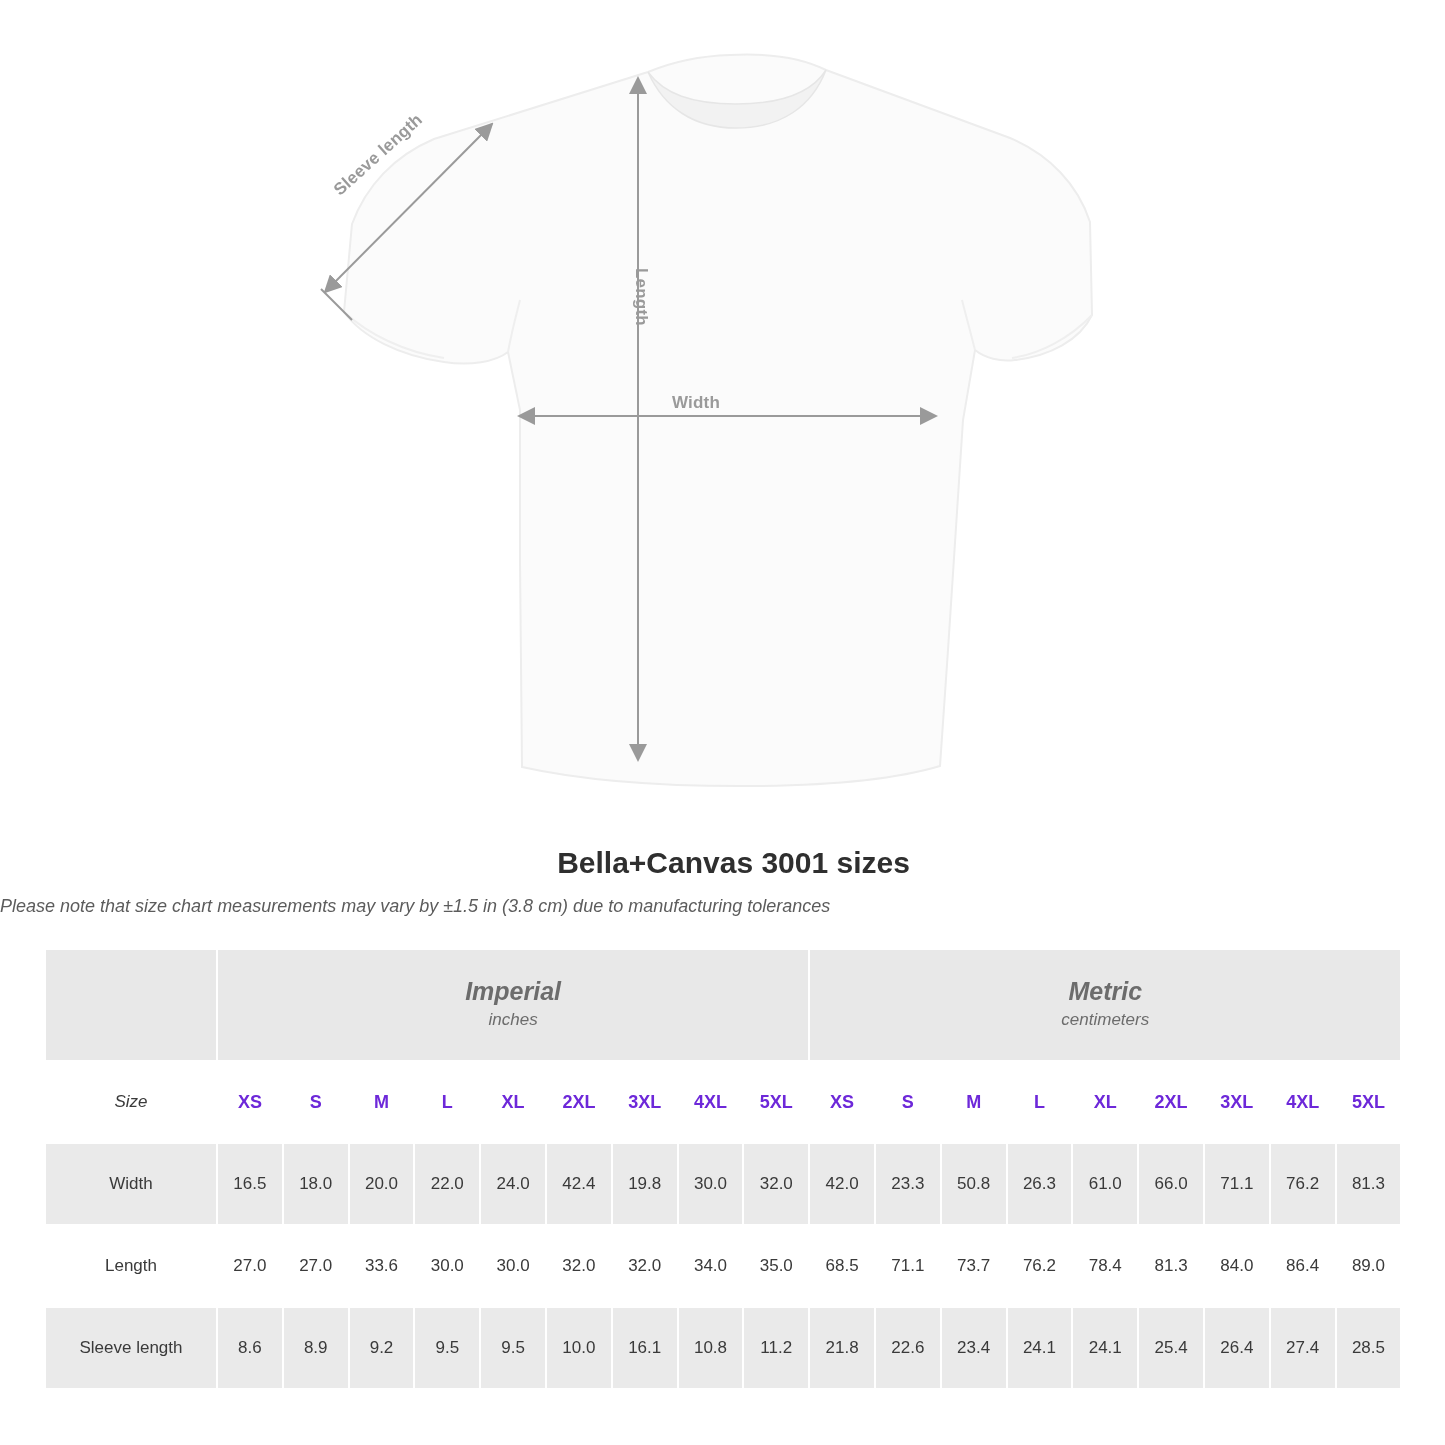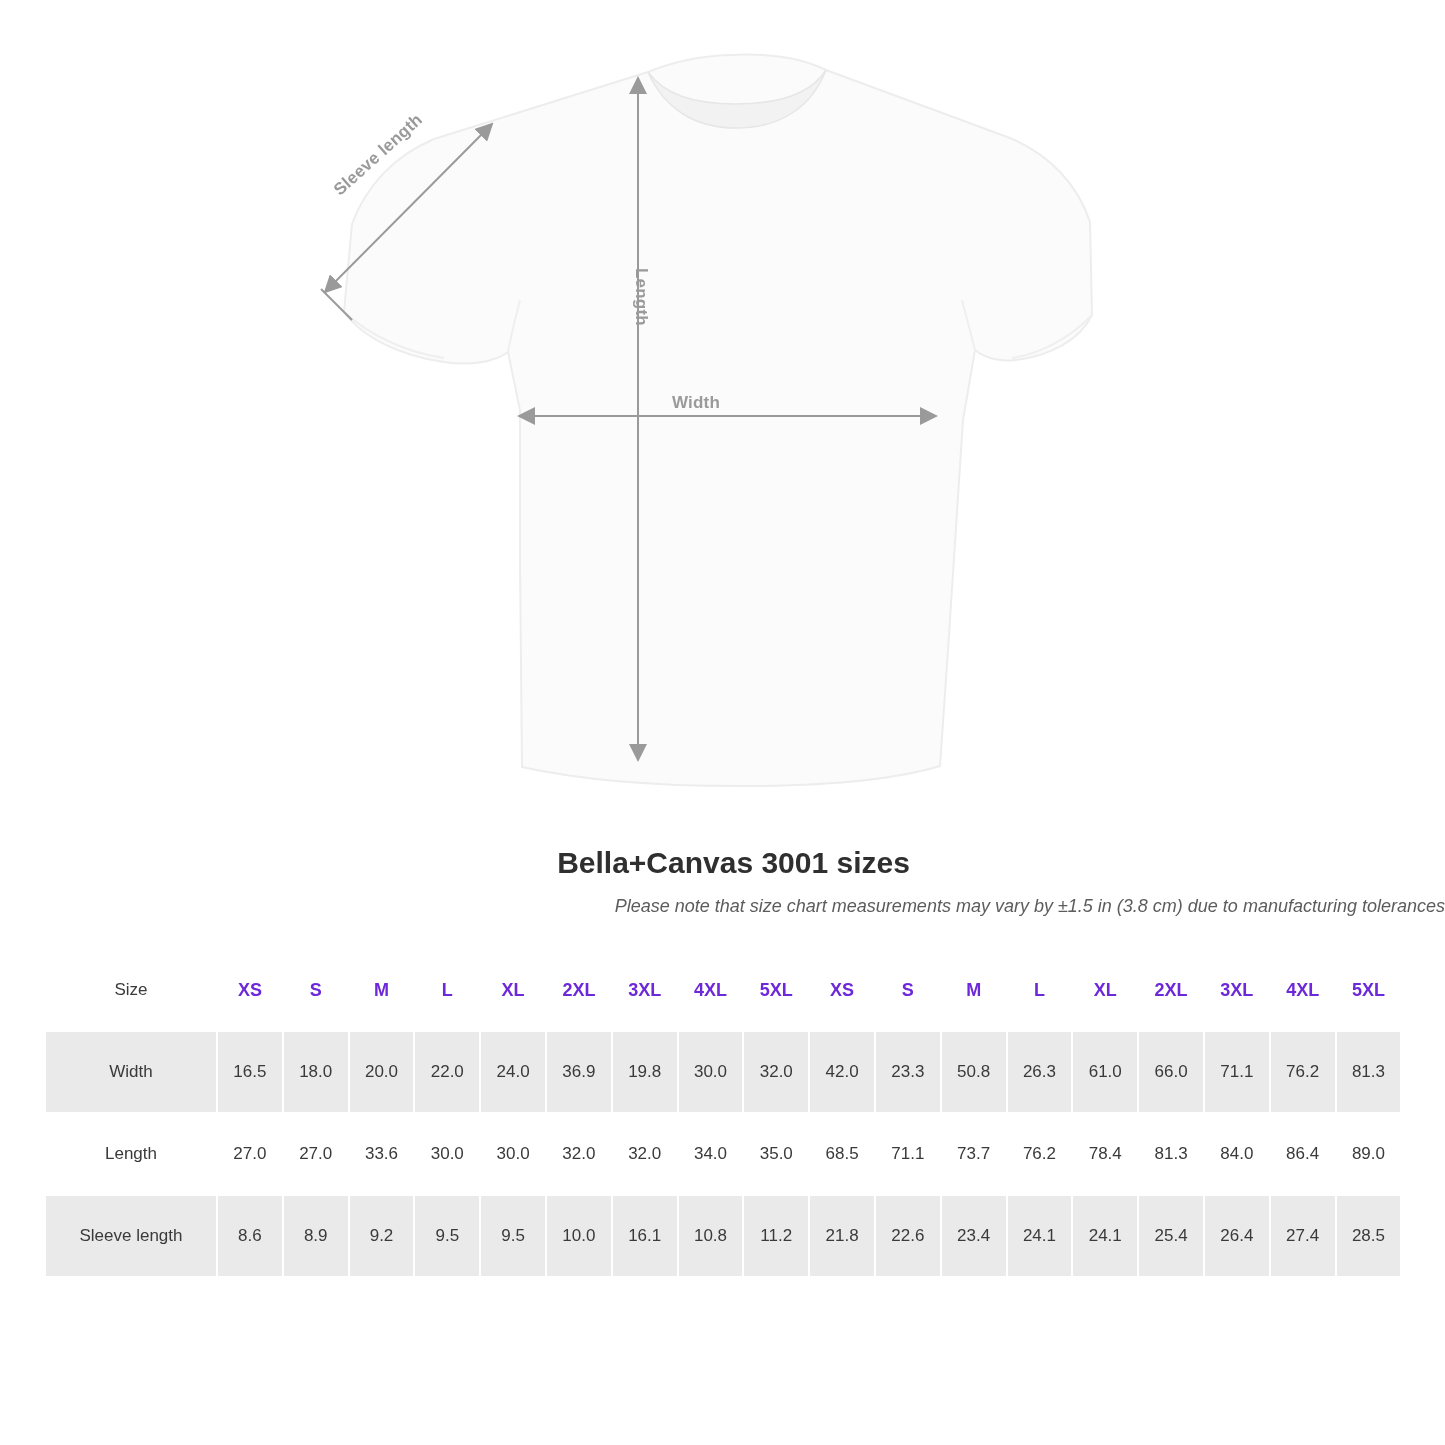--- a/index.html
+++ b/index.html
@@ -67,21 +67,21 @@
     font-size: 30px;
     font-weight: bold;
     color: #2f2f2f;
     margin-left: 11px;
   }
   #chart-note {
     position: absolute;
     left: 0;
     top: 896px;
     width: 1445px;
-    text-align: right;
+    text-align: left;
     font-size: 18px;
     font-style: italic;
     color: #5c5c5c;
   }
 
   
   #size-table-wrap {
     position: absolute;
     left: 44px;
     top: 948px;
@@ -112,21 +112,21 @@
     color: #6c6c6c;
     line-height: 1.15;
   }
   .unit-head .u-sub {
     font-size: 17px;
     font-style: italic;
     color: #6c6c6c;
     line-height: 1.6;
   }
   .row-size td { height: 82px; background: #ffffff; }
-  .row-size .rowhead { background: #ffffff; }
+  .row-size .rowhead { background: #ffffff; font-style: italic; }
   .row-size td.szcell { font-weight: bold; font-size: 18px; color: #6d28d9; }
   .rowhead {
     font-weight: bold;
     font-size: 18px;
     color: #3a3a3a;
   }
   .row-alt td { background: #eaeaea; }
   .row-plain td { background: #ffffff; }
   .row-data td { height: 82px; }
   col.c-head { width: 172px; }
@@ -214,20 +214,31 @@
           <col class="c-cell">
           <col class="c-cell">
           <col class="c-cell">
           <col class="c-cell">
         <col class="c-cell">
           <col class="c-cell">
           <col class="c-cell">
           <col class="c-cell">
       </colgroup>
       <tbody id="table-body">
+          <tr class="unit-head-row">
+            <td class="unit-head"></td>
+            <td class="unit-head" colspan="9">
+              <div class="u-name">Imperial</div>
+              <div class="u-sub">inches</div>
+            </td>
+            <td class="unit-head" colspan="9">
+              <div class="u-name">Metric</div>
+              <div class="u-sub">centimeters</div>
+            </td>
+          </tr>
           <tr class="row-size">
             <td class="rowhead">Size</td>
             <td class="szcell">XS</td>
             <td class="szcell">S</td>
             <td class="szcell">M</td>
             <td class="szcell">L</td>
             <td class="szcell">XL</td>
             <td class="szcell">2XL</td>
             <td class="szcell">3XL</td>
             <td class="szcell">4XL</td>
@@ -242,21 +253,21 @@
             <td class="szcell">4XL</td>
             <td class="szcell">5XL</td>
           </tr>
           <tr class="row-data row-alt">
             <td class="rowhead">Width</td>
             <td>16.5</td>
             <td>18.0</td>
             <td>20.0</td>
             <td>22.0</td>
             <td>24.0</td>
-            <td>36.9</td>
+            <td>42.4</td>
             <td>19.8</td>
             <td>30.0</td>
             <td>32.0</td>
             <td>42.0</td>
             <td>23.3</td>
             <td>50.8</td>
             <td>26.3</td>
             <td>61.0</td>
             <td>66.0</td>
             <td>71.1</td>

